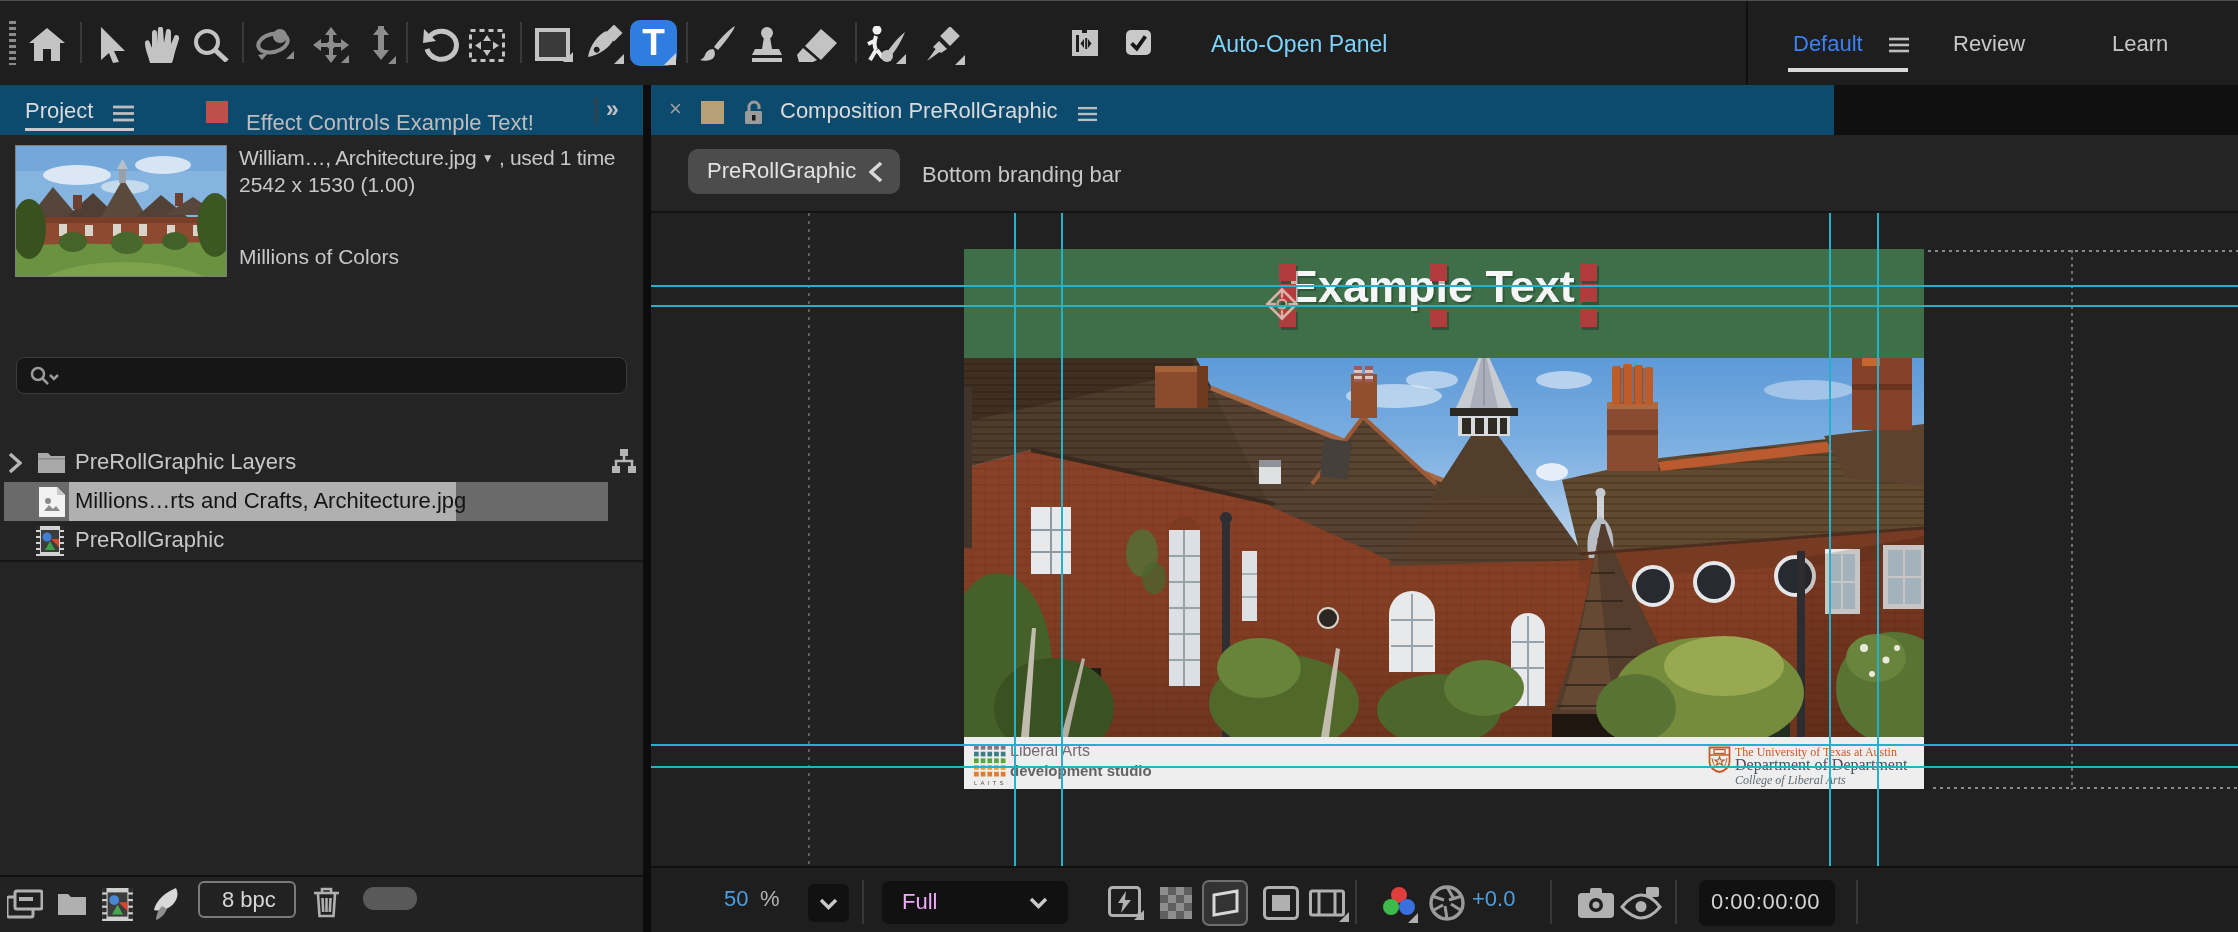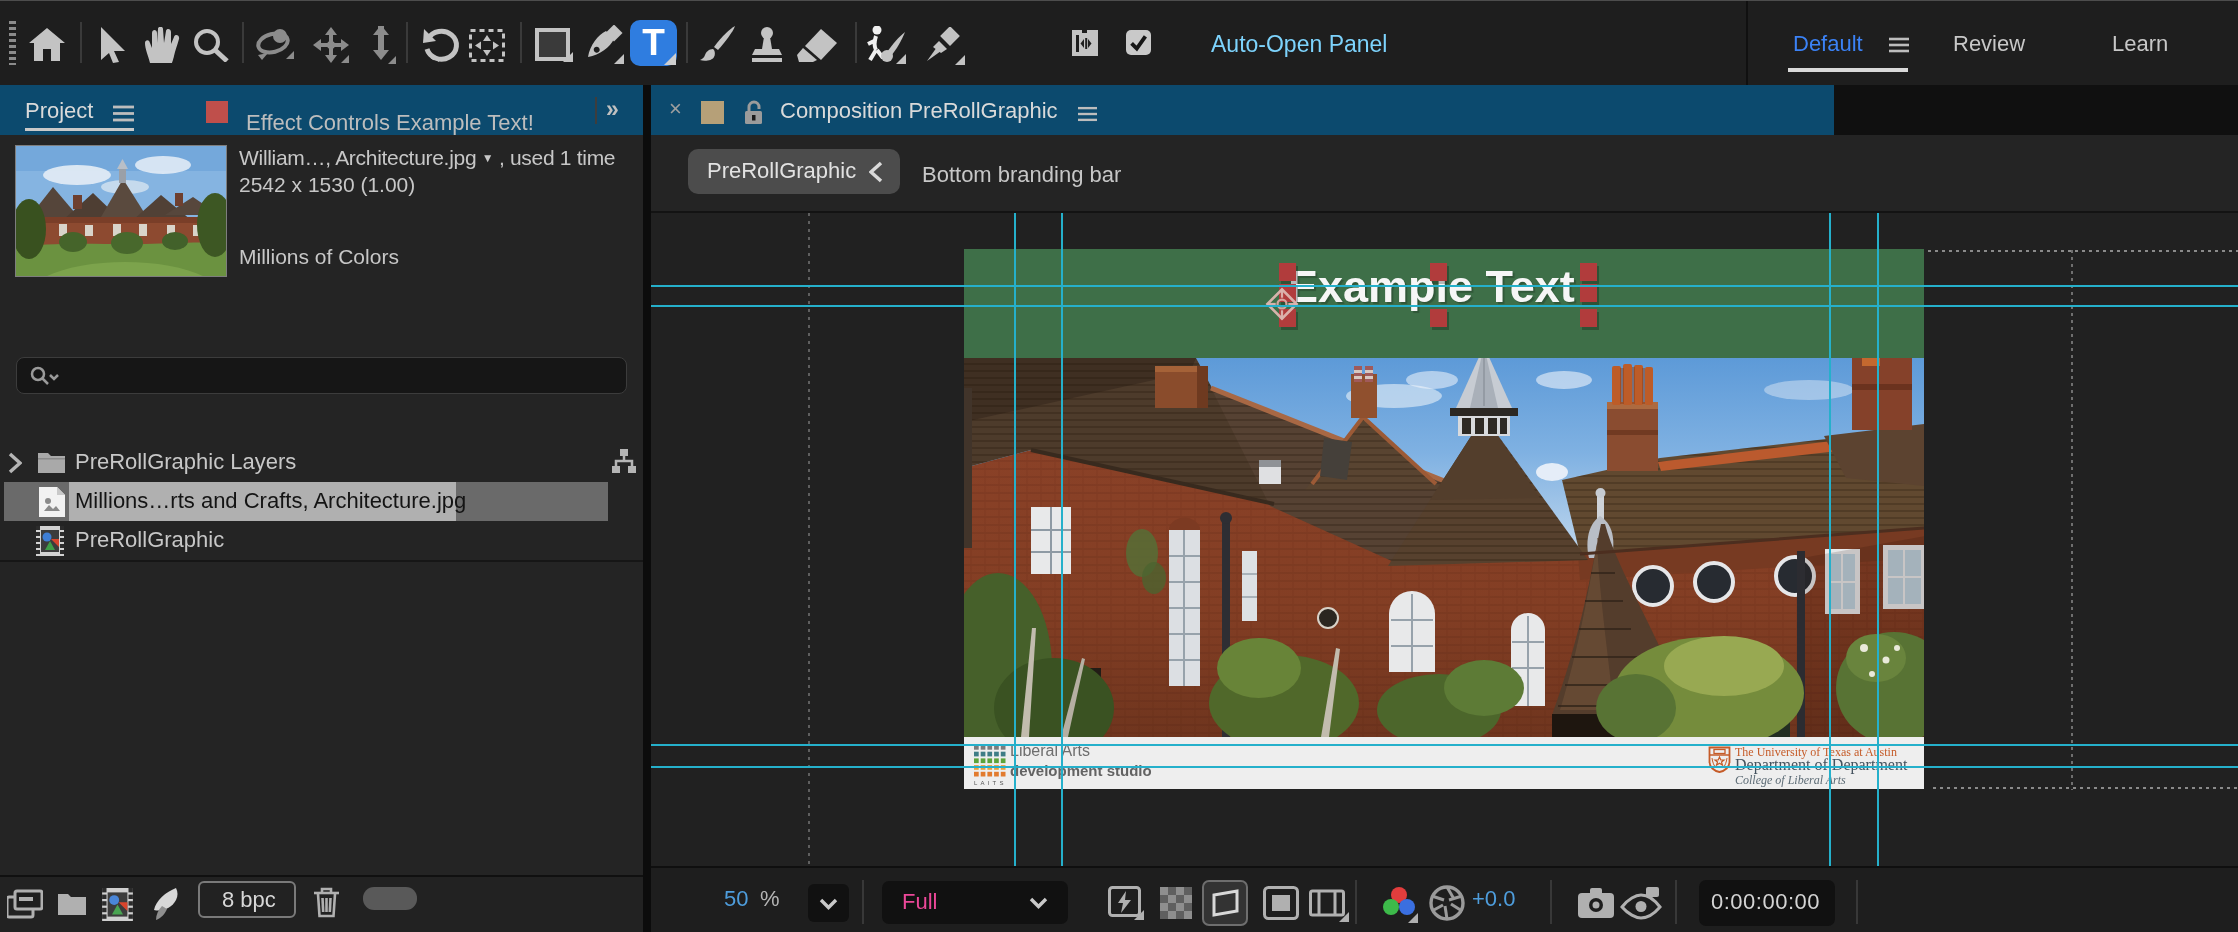--- a/index.html
+++ b/index.html
@@ -689,21 +689,21 @@
 
     <div class="abs" id="compbottom" style="left:0;top:731px;width:1847px;height:66px;background:#1e1e1e;border-top:2px solid #0f0f0f;box-sizing:border-box;">
       <div class="txt" style="left:73px;top:18px;font-size:22px;color:#4e9ddc;">50</div>
       <div class="txt" style="left:109px;top:18px;font-size:22px;color:#b5b5b5;">%</div>
       <div class="abs" style="left:157px;top:16px;width:41px;height:38px;background:#111111;border-radius:6px;"></div>
       <svg class="abs" style="left:168px;top:30px;" width="19" height="12" viewBox="0 0 19 12">
           <path fill="none" stroke="#c9c9c9" stroke-width="3.4" d="M2 2 L9.5 9.5 L17 2"></path>
         </svg>
       <div class="abs" style="left:211px;top:12px;width:2px;height:44px;background:#383838;"></div>
       <div class="abs" style="left:231px;top:13px;width:186px;height:43px;background:#111111;border-radius:7px;"></div>
-      <div class="txt" style="left:251px;top:21px;font-size:22px;color:#ec4899;">Full</div>
+      <div class="txt" style="left:251px;top:21px;font-size:22px;color:#f0abfc;">Full</div>
       <svg class="abs" style="left:378px;top:29px;" width="19" height="12" viewBox="0 0 19 12">
           <path fill="none" stroke="#c9c9c9" stroke-width="3.4" d="M2 2 L9.5 9.5 L17 2"></path>
         </svg>
 
       <svg class="abs" style="left:457px;top:18px;" width="36" height="34" viewBox="0 0 36 34">
         <rect x="1.5" y="1.5" width="30" height="28" rx="3" fill="none" stroke="#b0b0b0" stroke-width="3"></rect>
         <path fill="#b0b0b0" d="M18 5 L10 17 L15 17 L13 27 L23 14 L17 14 Z"></path>
         <path fill="#b0b0b0" d="M36 34 L26 34 L36 24 Z"></path>
       </svg>
       <svg class="abs" style="left:509px;top:19px;" width="34" height="32" viewBox="0 0 34 32">

